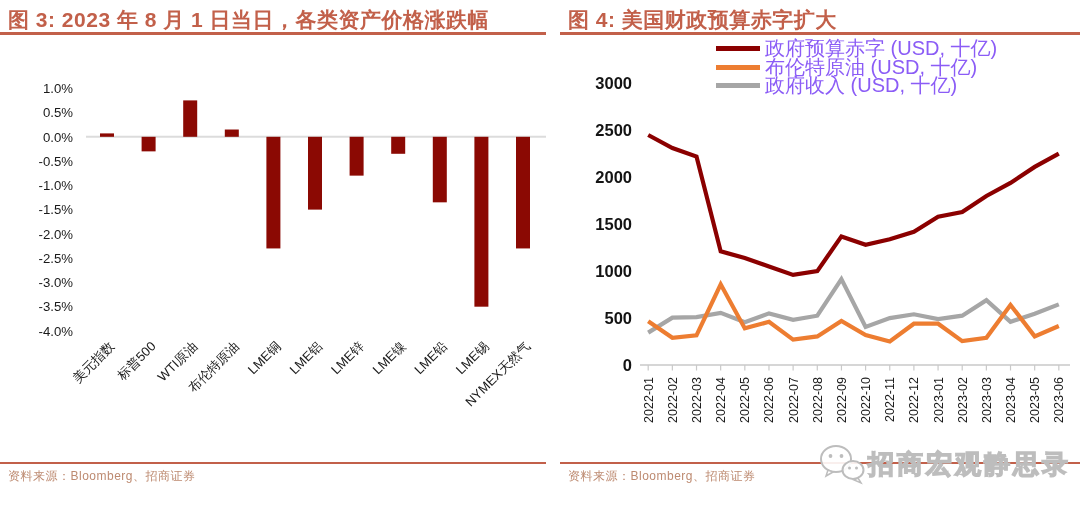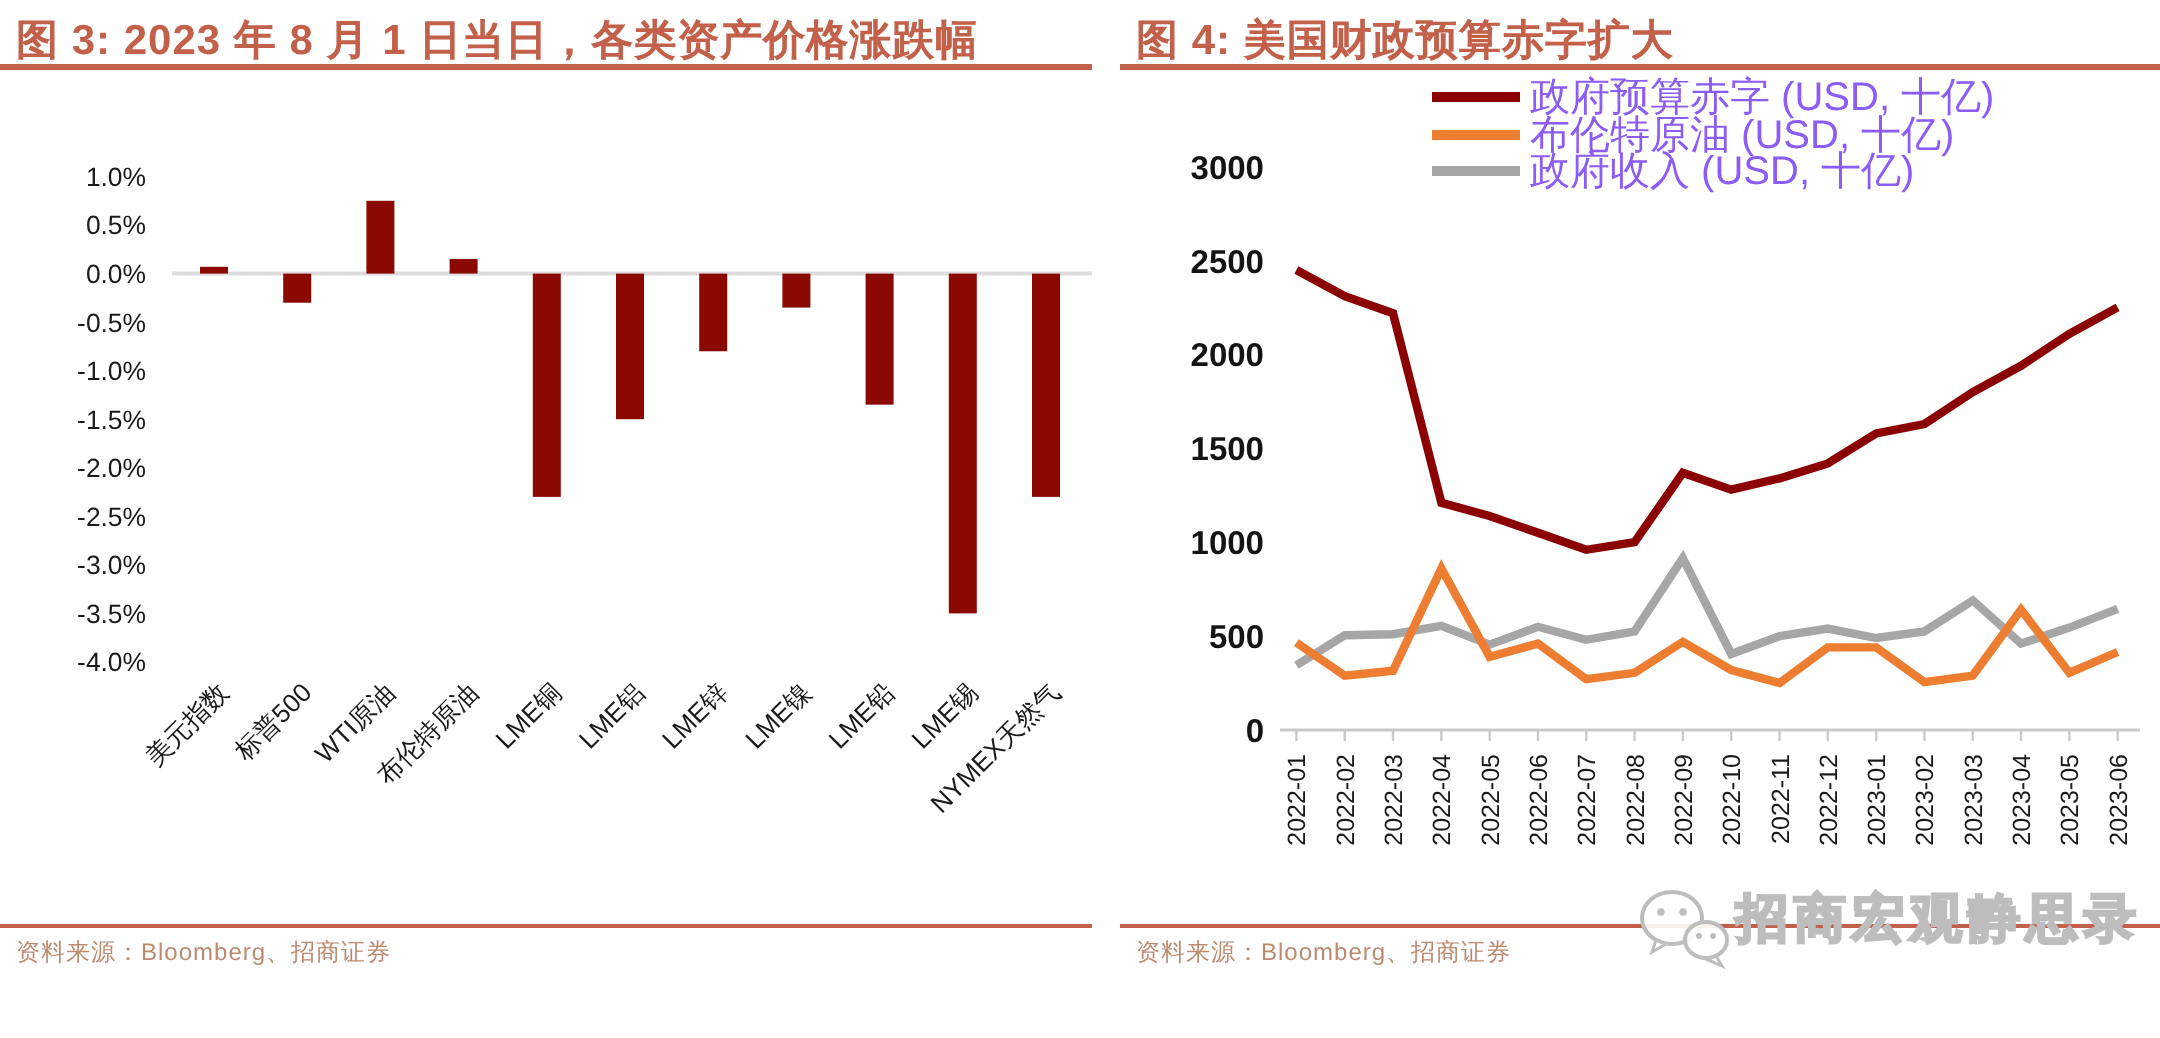--- a/index.html
+++ b/index.html
@@ -7,21 +7,21 @@
         font-family:"Liberation Sans","DejaVu Sans",sans-serif;}
   .fig-title{position:absolute;font-size:21px;font-weight:700;color:#C2604A;white-space:nowrap;letter-spacing:0.5px;}
   .title-rule{position:absolute;height:2.5px;background:#C2604A;}
   .footer-rule{position:absolute;height:1.6px;background:#C2604A;}
   .source-note{position:absolute;font-size:12px;color:#BD8A70;white-space:nowrap;letter-spacing:0.5px;}
   .chart-svg{position:absolute;left:0;top:0;}
   .legend{position:absolute;left:716px;top:40px;display:flex;flex-direction:column;gap:1px;}
   .legend-row{display:flex;align-items:center;height:17.5px;}
   .legend-swatch{display:inline-block;width:44px;height:4.6px;margin-right:5px;flex:0 0 auto;}
   .legend-label{font-size:20px;color:#8b5cf6;white-space:nowrap;}
-  .watermark{position:absolute;left:818px;top:442px;display:flex;gap:2px;}
+  .watermark{position:absolute;left:818px;top:442px;display:flex;align-items:center;gap:2px;}
   .watermark-text{font-size:26px;font-weight:700;letter-spacing:3px;color:transparent;
                   -webkit-text-stroke:1.3px #BDBDBD;white-space:nowrap;}
 </style>
 </head>
 <body>
 
 <div class="page">
 
   <div class="fig-title" style="left:8px;top:6px;">图 3: 2023 年 8 月 1 日当日，各类资产价格涨跌幅</div>
   <div class="title-rule" style="left:0;top:32px;width:546px;"></div>

